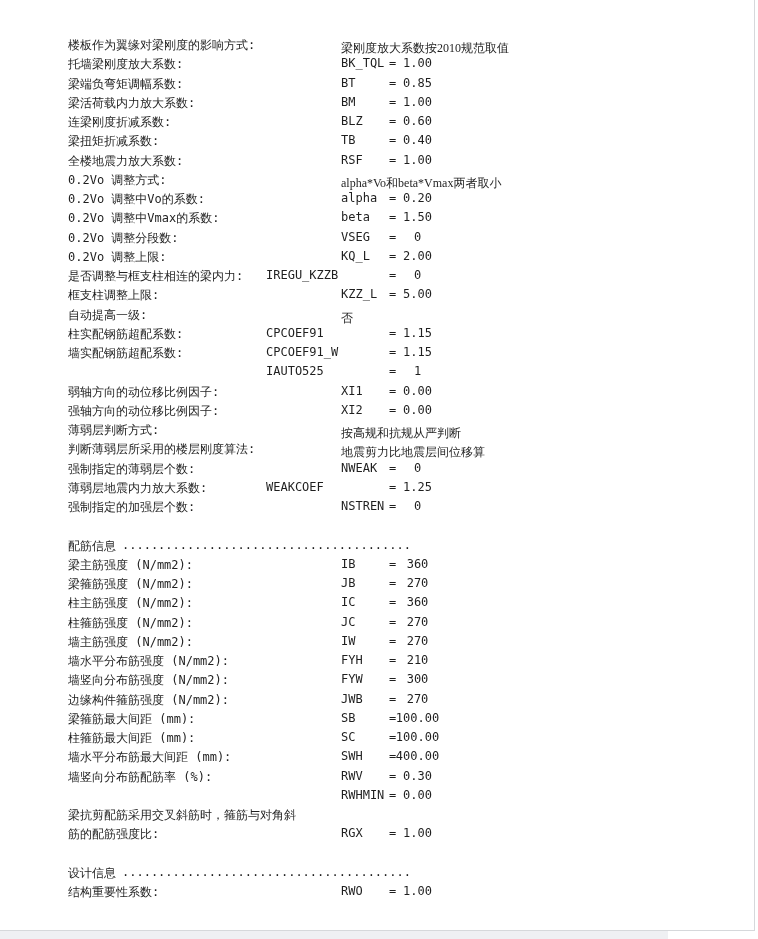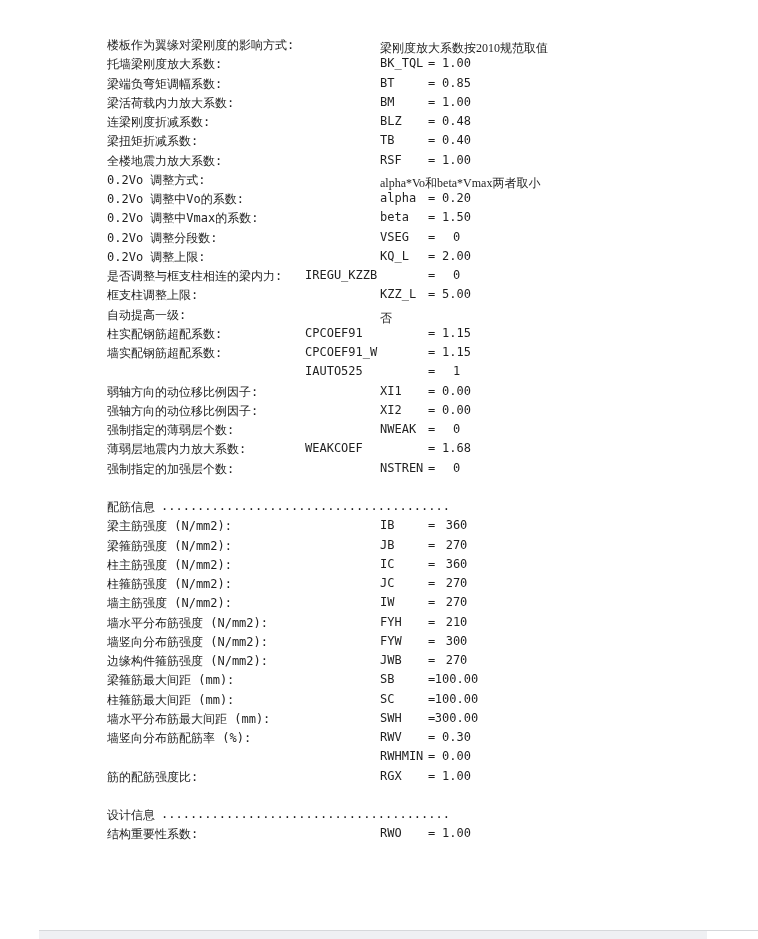--- a/index.html
+++ b/index.html
@@ -4,21 +4,21 @@
 <style>
   html, body { margin: 0; padding: 0; }
   body {
     width: 758px; height: 939px;
     background: #ffffff;
     font-family: "DejaVu Sans Mono", "DejaVu Sans", monospace;
     font-size: 12px;
     color: #1f1f1f;
     overflow: hidden;
   }
-  .canvas { position: relative; width: 668px; height: 939px; margin-left: 39px; }
+  .canvas { position: relative; width: 668px; height: 939px; }
   .page {
     position: absolute; left: 0; top: 0;
     width: 754px; height: 930px;
     background: #ffffff;
     border-right: 1px solid #d6d8db;
     border-bottom: 1px solid #d6d8db;
     box-sizing: content-box;
   }
   .canvas-below {
     position: absolute; left: 0; top: 931px; right: 0; height: 8px;
@@ -70,21 +70,21 @@
     <span class="var">BM</span>
     <span class="eq">=</span>
     <span class="val">1.00</span>
     
   </div>
         <div class="line">
     <span class="lbl">连梁刚度折减系数:</span>
     
     <span class="var">BLZ</span>
     <span class="eq">=</span>
-    <span class="val">0.48</span>
+    <span class="val">0.60</span>
     
   </div>
         <div class="line">
     <span class="lbl">梁扭矩折减系数:</span>
     
     <span class="var">TB</span>
     <span class="eq">=</span>
     <span class="val">0.40</span>
     
   </div>
@@ -193,33 +193,49 @@
   </div>
         <div class="line">
     <span class="lbl">强轴方向的动位移比例因子:</span>
     
     <span class="var">XI2</span>
     <span class="eq">=</span>
     <span class="val">0.00</span>
     
   </div>
         <div class="line">
+    <span class="lbl">薄弱层判断方式:</span>
+    
+    
+    
+    
+    <span class="txt">按高规和抗规从严判断</span>
+  </div>
+        <div class="line">
+    <span class="lbl">判断薄弱层所采用的楼层刚度算法:</span>
+    
+    
+    
+    
+    <span class="txt">地震剪力比地震层间位移算</span>
+  </div>
+        <div class="line">
     <span class="lbl">强制指定的薄弱层个数:</span>
     
     <span class="var">NWEAK</span>
     <span class="eq">=</span>
     <span class="val">0</span>
     
   </div>
         <div class="line">
     <span class="lbl">薄弱层地震内力放大系数:</span>
     
     <span class="var long">WEAKCOEF</span>
     <span class="eq">=</span>
-    <span class="val">1.68</span>
+    <span class="val">1.25</span>
     
   </div>
         <div class="line">
     <span class="lbl">强制指定的加强层个数:</span>
     
     <span class="var">NSTREN</span>
     <span class="eq">=</span>
     <span class="val">0</span>
     
   </div>
@@ -317,36 +333,44 @@
     <span class="var">SC</span>
     <span class="eq">=</span>
     <span class="val">100.00</span>
     
   </div>
         <div class="line">
     <span class="lbl">墙水平分布筋最大间距 (mm):</span>
     
     <span class="var">SWH</span>
     <span class="eq">=</span>
-    <span class="val">300.00</span>
+    <span class="val">400.00</span>
     
   </div>
         <div class="line">
     <span class="lbl">墙竖向分布筋配筋率 (%):</span>
     
     <span class="var">RWV</span>
     <span class="eq">=</span>
     <span class="val">0.30</span>
     
   </div>
         <div class="line">
     
     <span class="var">RWHMIN</span>
     <span class="eq">=</span>
     <span class="val">0.00</span>
+    
+  </div>
+        <div class="line">
+    <span class="lbl">梁抗剪配筋采用交叉斜筋时，箍筋与对角斜</span>
+    
+    
+    
+    
     
   </div>
         <div class="line">
     <span class="lbl">筋的配筋强度比:</span>
     
     <span class="var">RGX</span>
     <span class="eq">=</span>
     <span class="val">1.00</span>
     
   </div>

